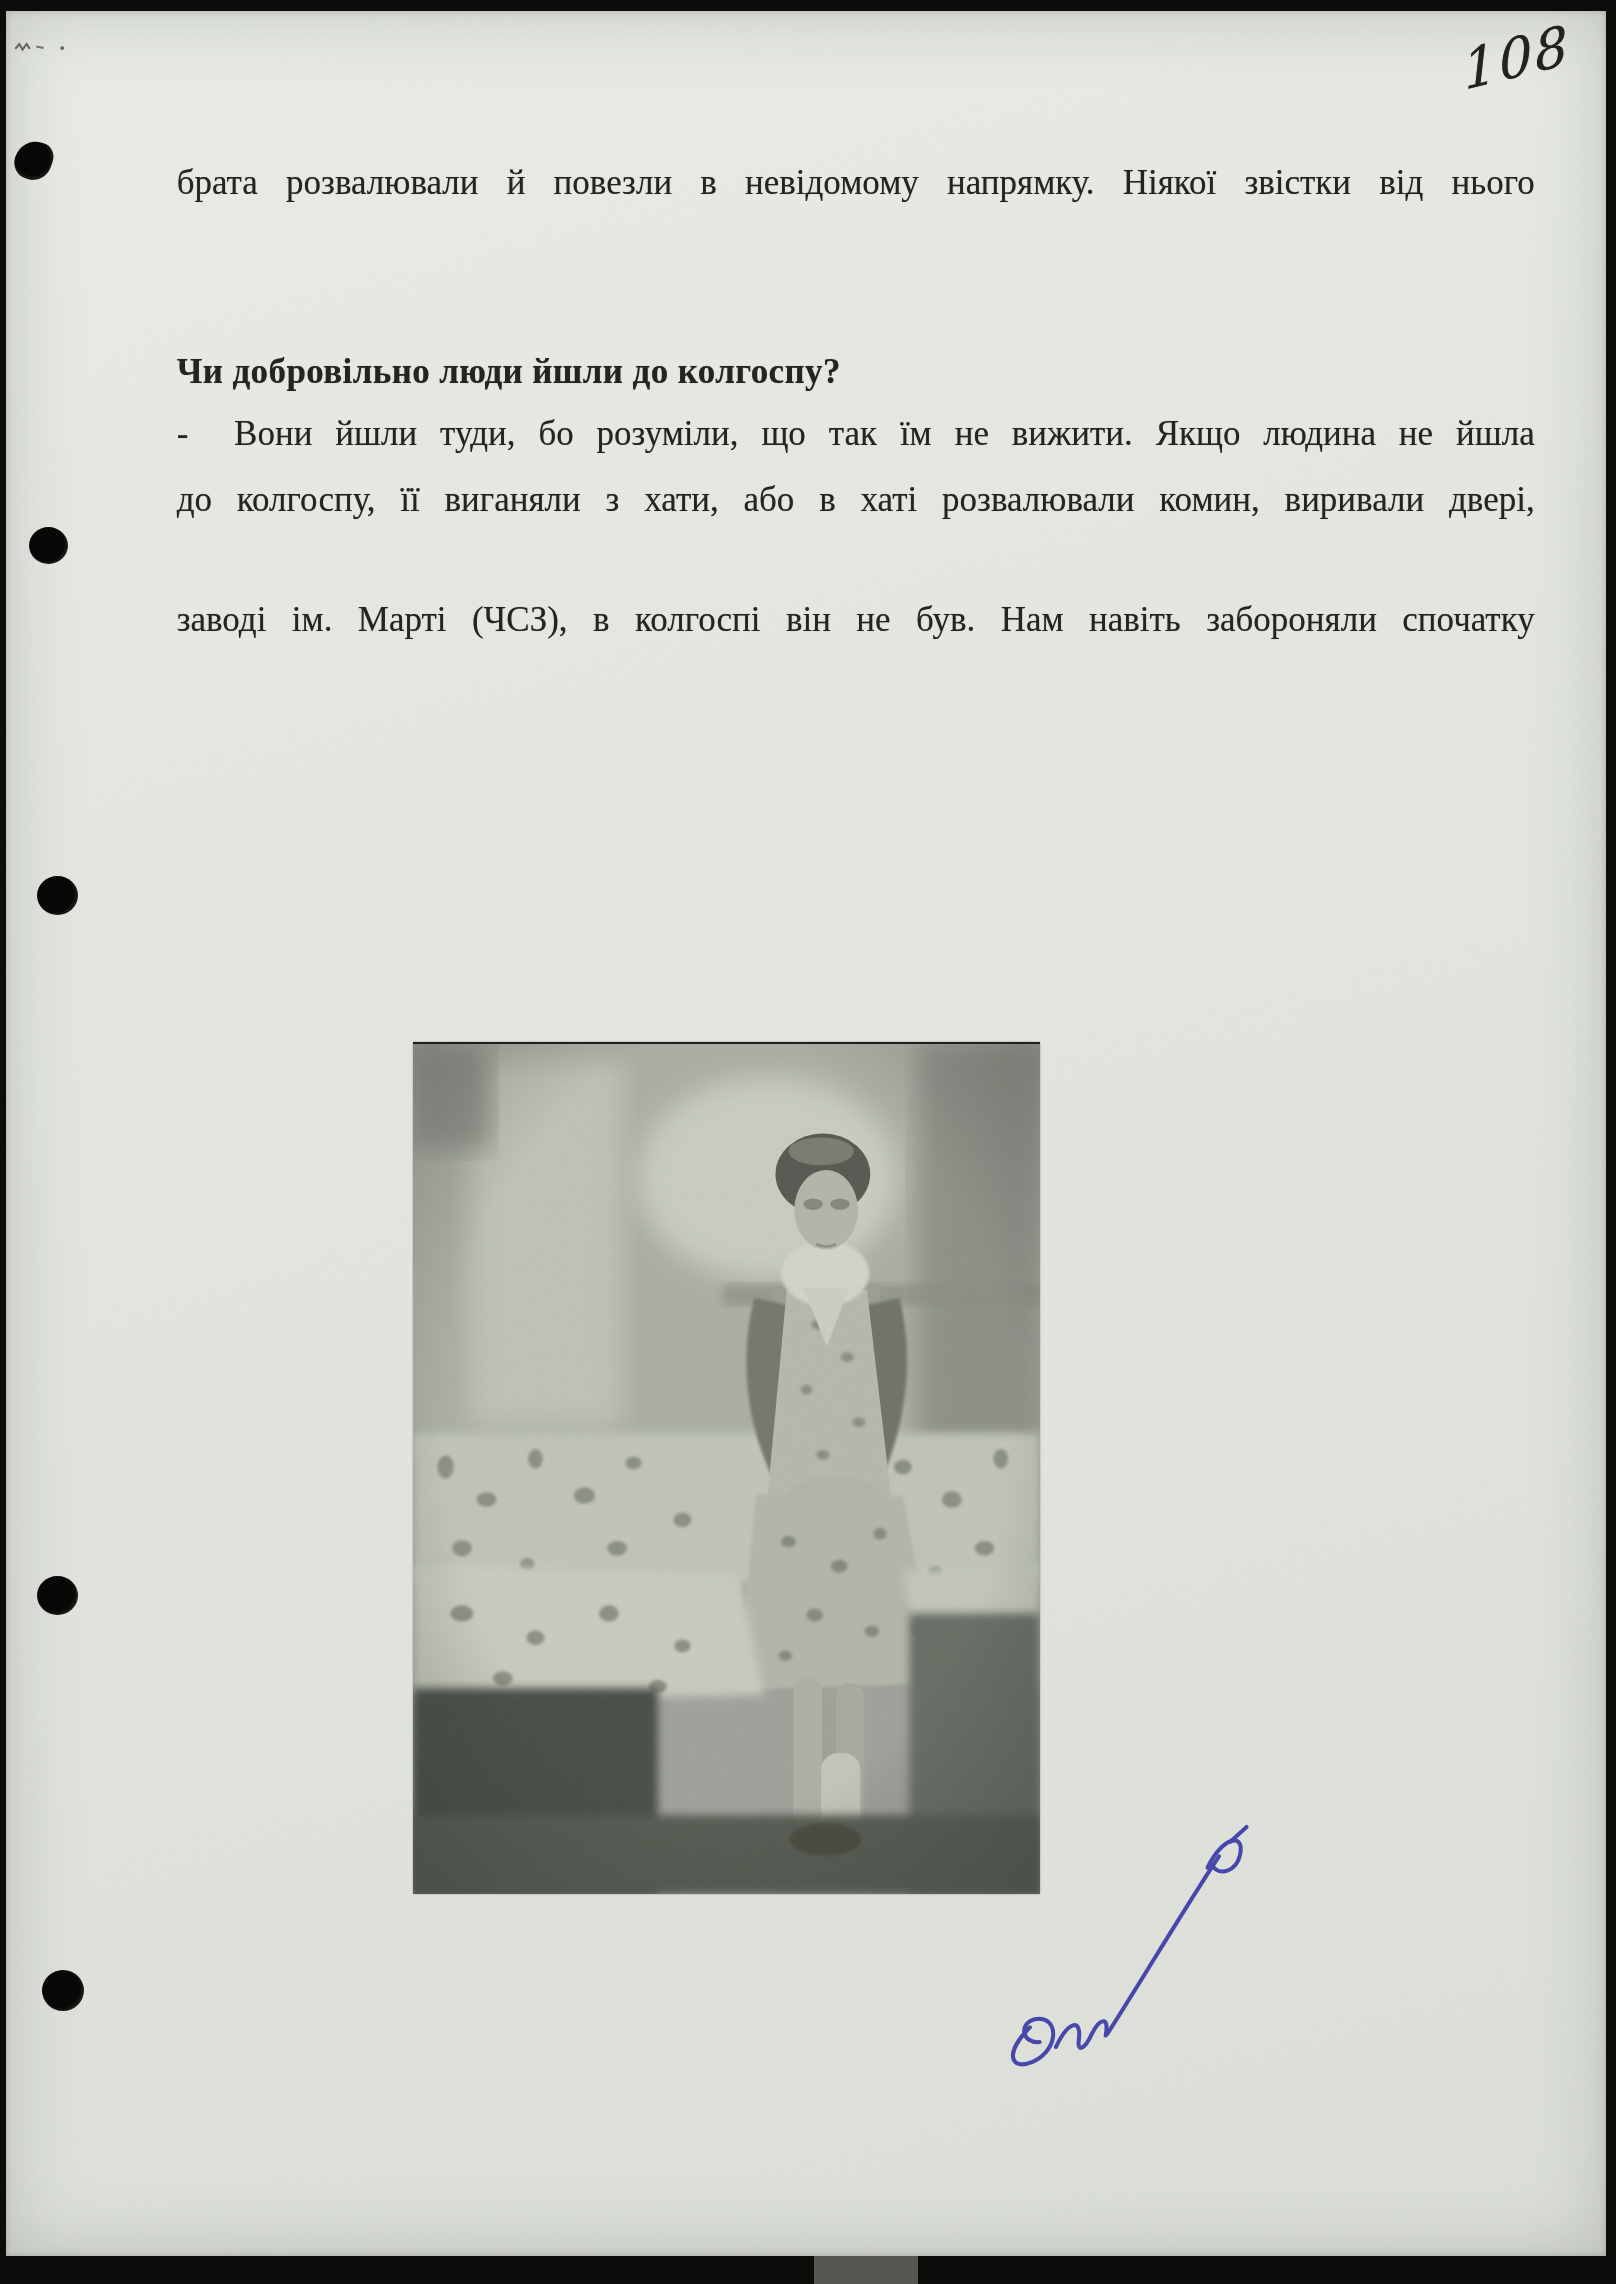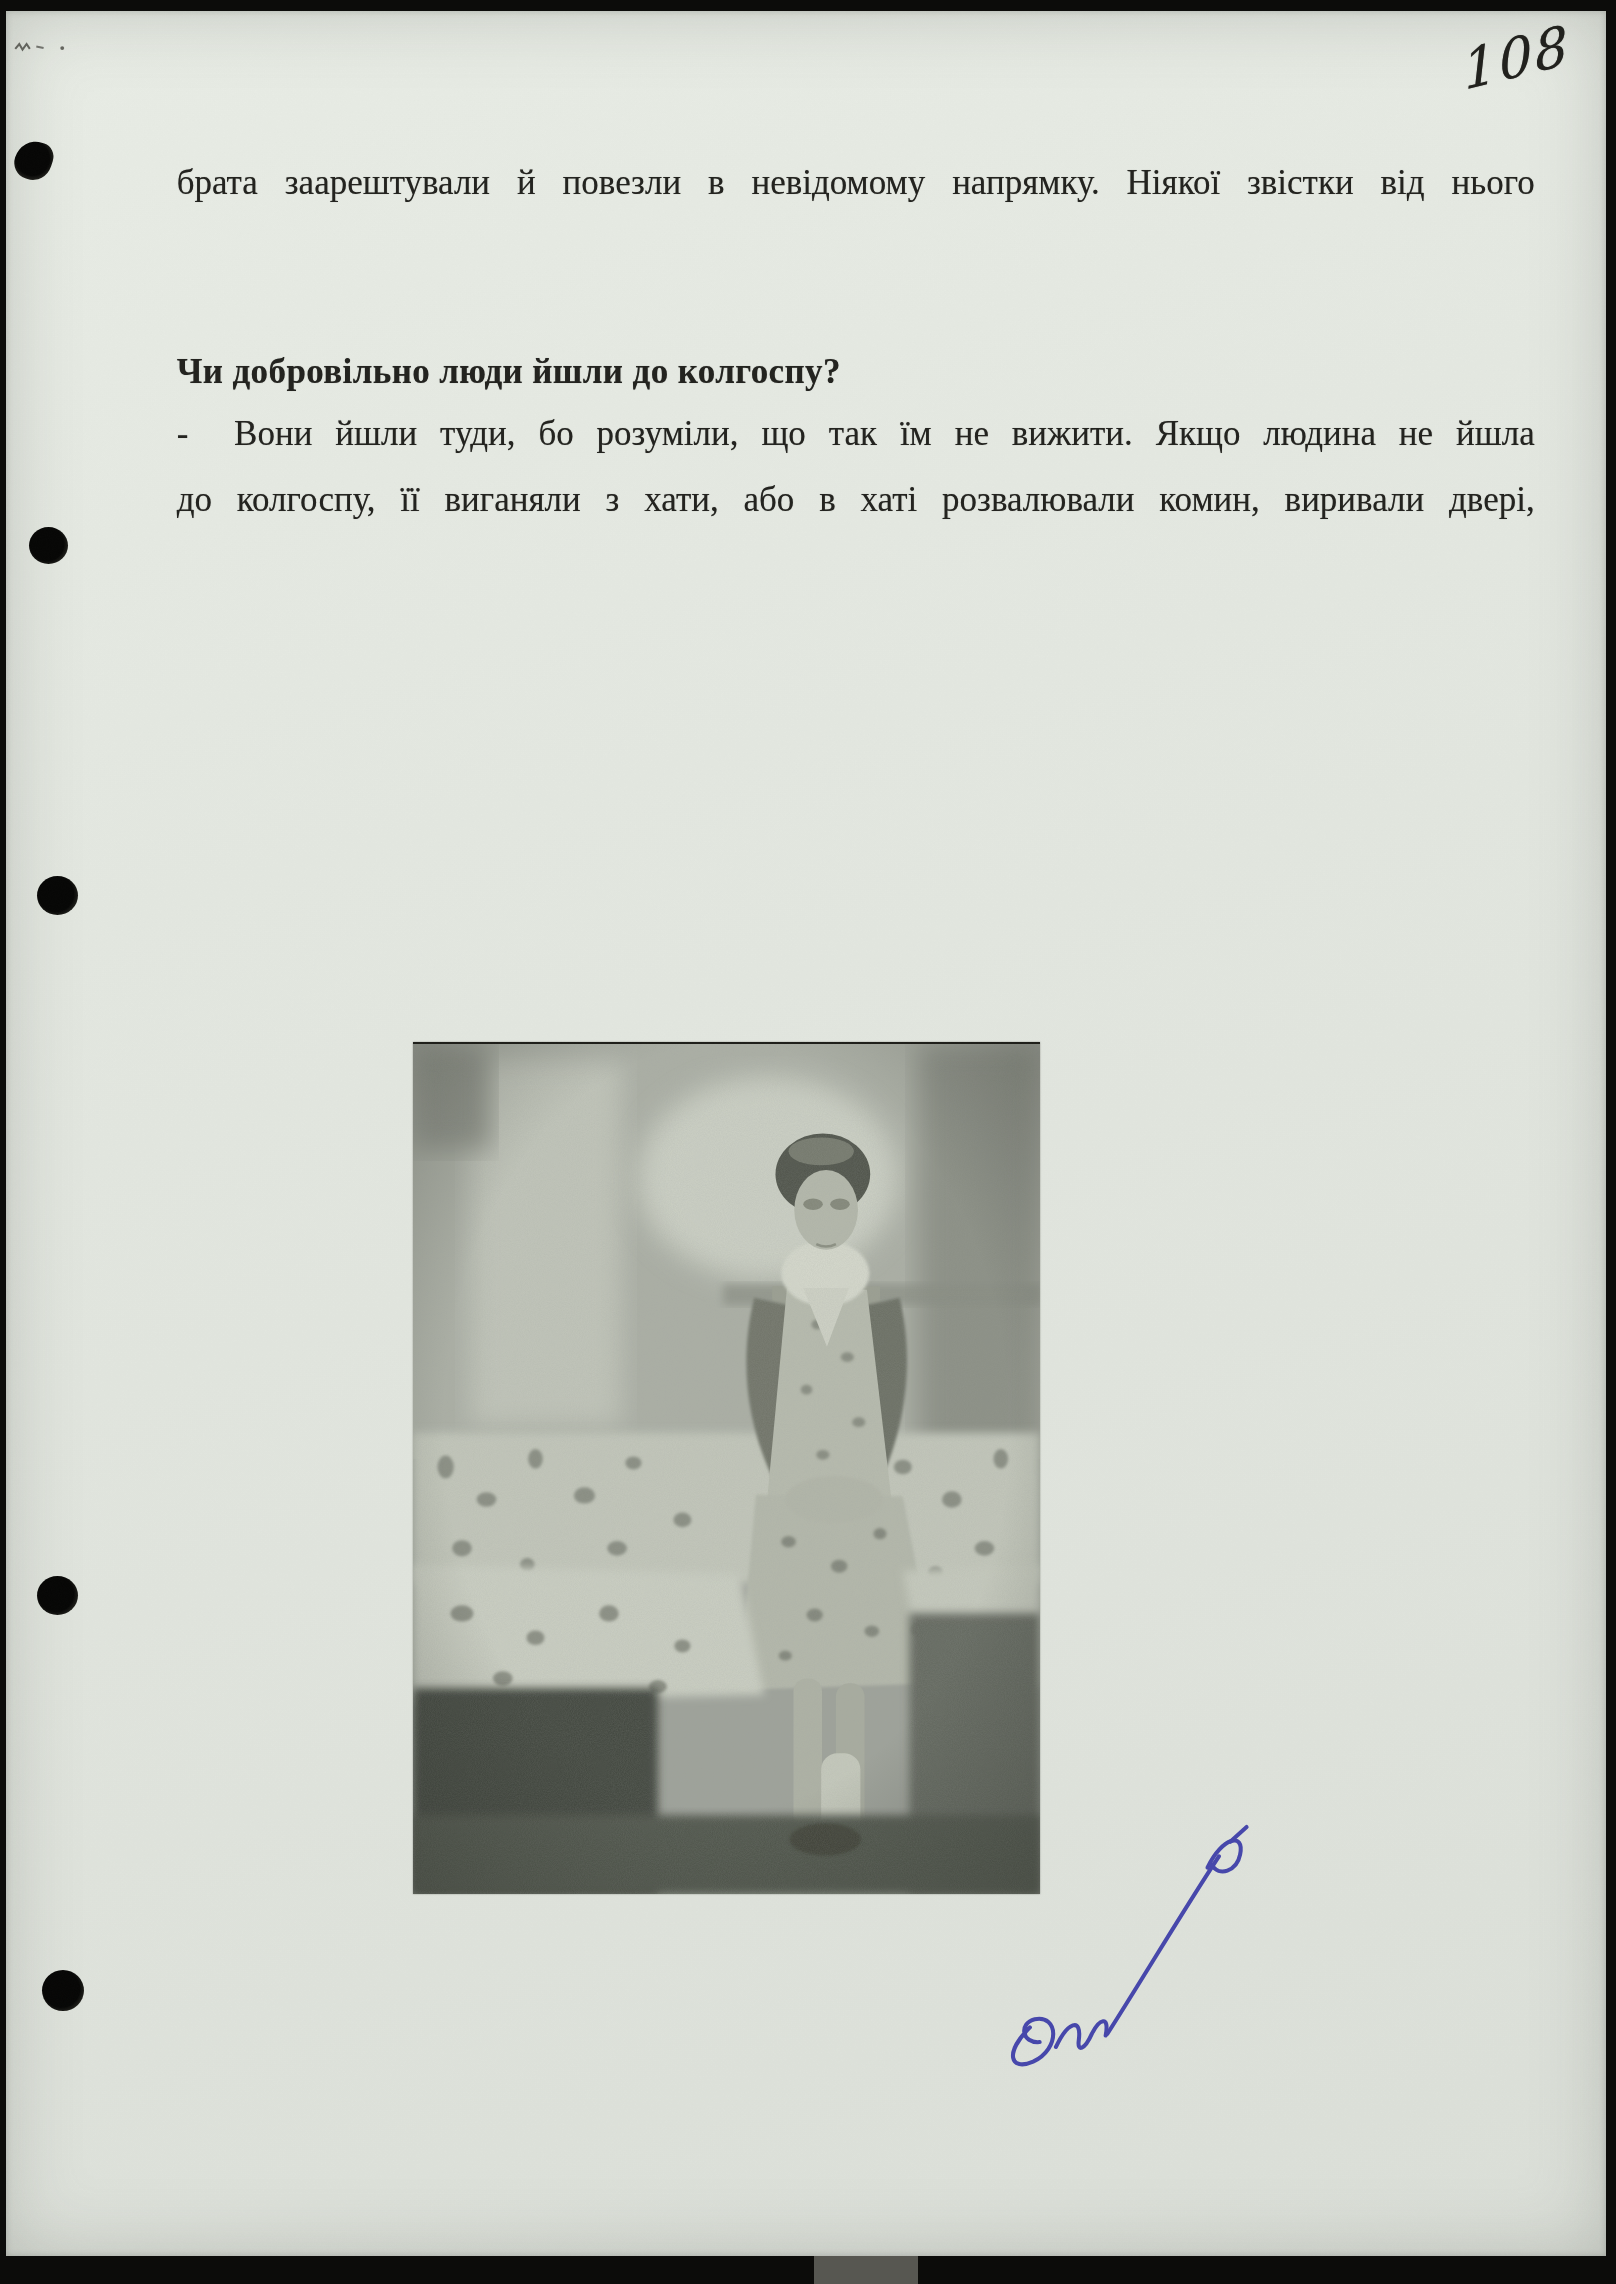--- a/index.html
+++ b/index.html
@@ -43,26 +43,27 @@
   <div class="paper">
 
     <svg class="pencil" width="81" height="33" viewBox="0 0 100 40">
       <path d="M4 18 l5 -6 l4 7 l5 -7 l4 6" stroke="#45453f" stroke-width="2.5" fill="none" opacity=".8"></path>
       <path d="M30 15 l9 2" stroke="#45453f" stroke-width="2.5" fill="none" opacity=".7"></path>
       <circle cx="62" cy="17" r="2.4" fill="#45453f" opacity=".8"></circle>
     </svg>
 
     <div class="pagenum">108</div>
 
-    <div class="line just" style="top:151px">брата заарештували й повезли в невідомому напрямку. Ніякої звістки від нього</div>
+    <div class="line just" style="top:151px">брата розвалювали й повезли в невідомому напрямку. Ніякої звістки від нього</div>
 
     <div class="line just" style="top:402px">-&nbsp;&nbsp;Вони йшли туди, бо розуміли, що так їм не вижити. Якщо людина не йшла</div>
 
     <div class="line heading" style="top:340px">Чи добровільно люди йшли до колгоспу?</div>
     <div class="line just" style="top:468px">до колгоспу, її виганяли з хати, або в хаті розвалювали комин, виривали двері,</div>
+    <div class="line just" style="top:588px">заводі ім. Марті (ЧСЗ), в колгоспі він не був. Нам навіть забороняли спочатку</div>
 
     <div class="photo">
       <svg viewBox="0 0 768 1045" preserveAspectRatio="none">
         <defs>
           <filter id="b1">
               <feGaussianBlur stdDeviation="5"></feGaussianBlur>
             </filter>
           <filter id="b2">
               <feGaussianBlur stdDeviation="16"></feGaussianBlur>
             </filter>

